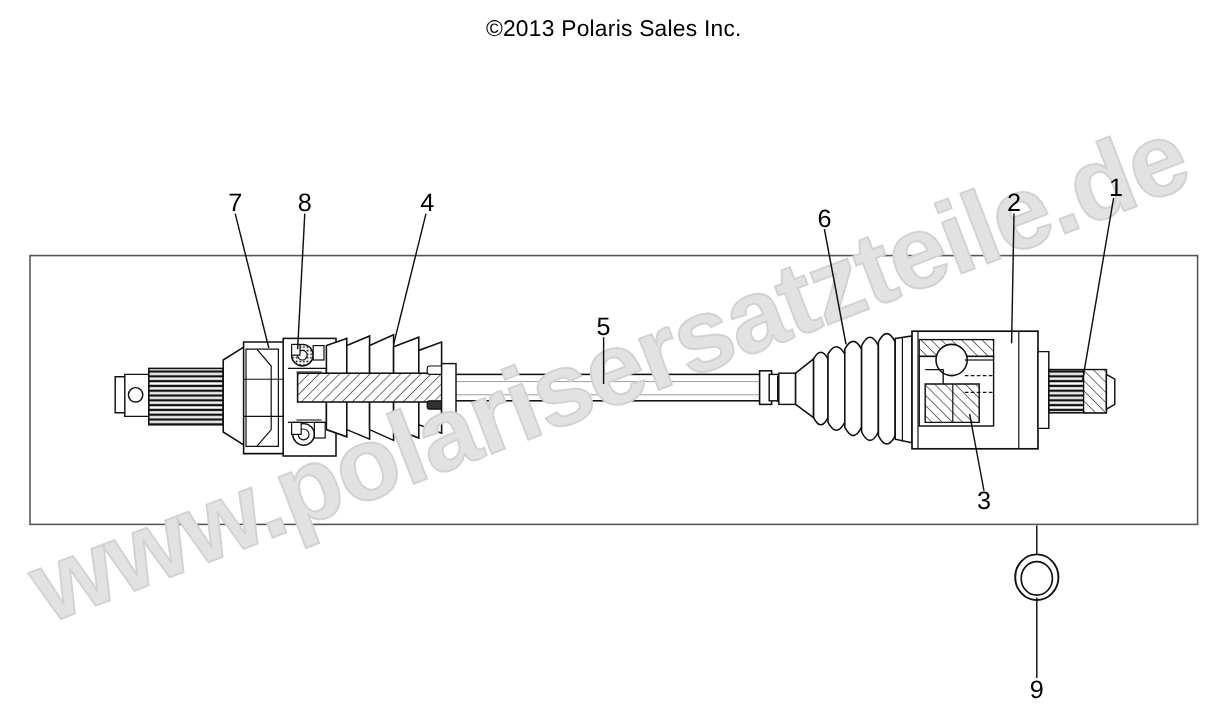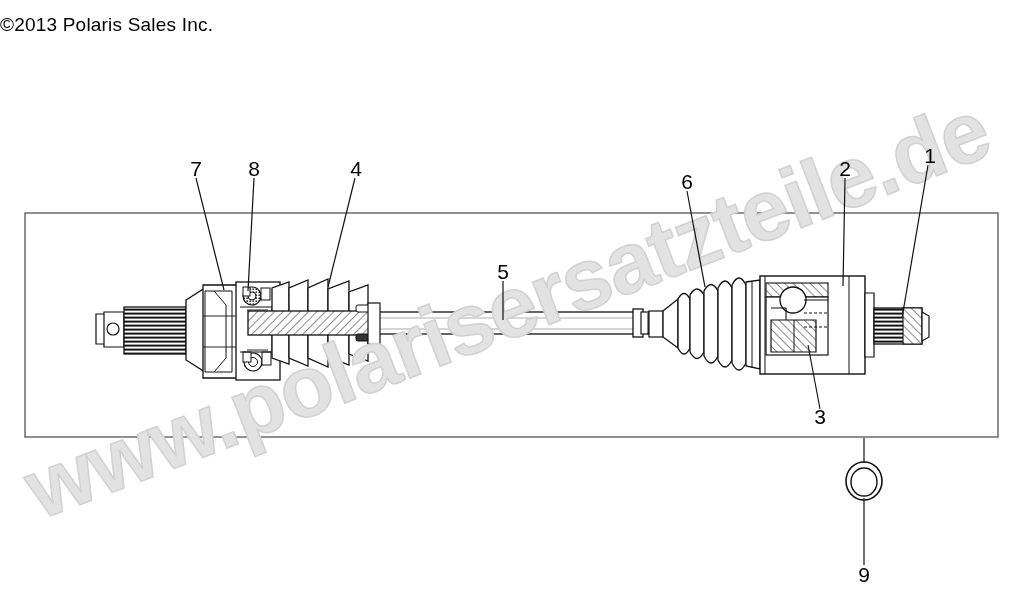--- a/index.html
+++ b/index.html
@@ -16,20 +16,21 @@
     width: 1023px;
     height: 602px;
     background: #ffffff;
     overflow: hidden;
   }
   #copyright {
     position: absolute;
     top: 14px;
     left: 0;
     width: 1023px;
+    text-align: center;
     font-family: "Liberation Sans", sans-serif;
     font-size: 19px;
     color: #000000;
     letter-spacing: 0.2px;
     white-space: pre;
   }
   .svg-layer {
     position: absolute;
     top: 0;
     left: 0;

